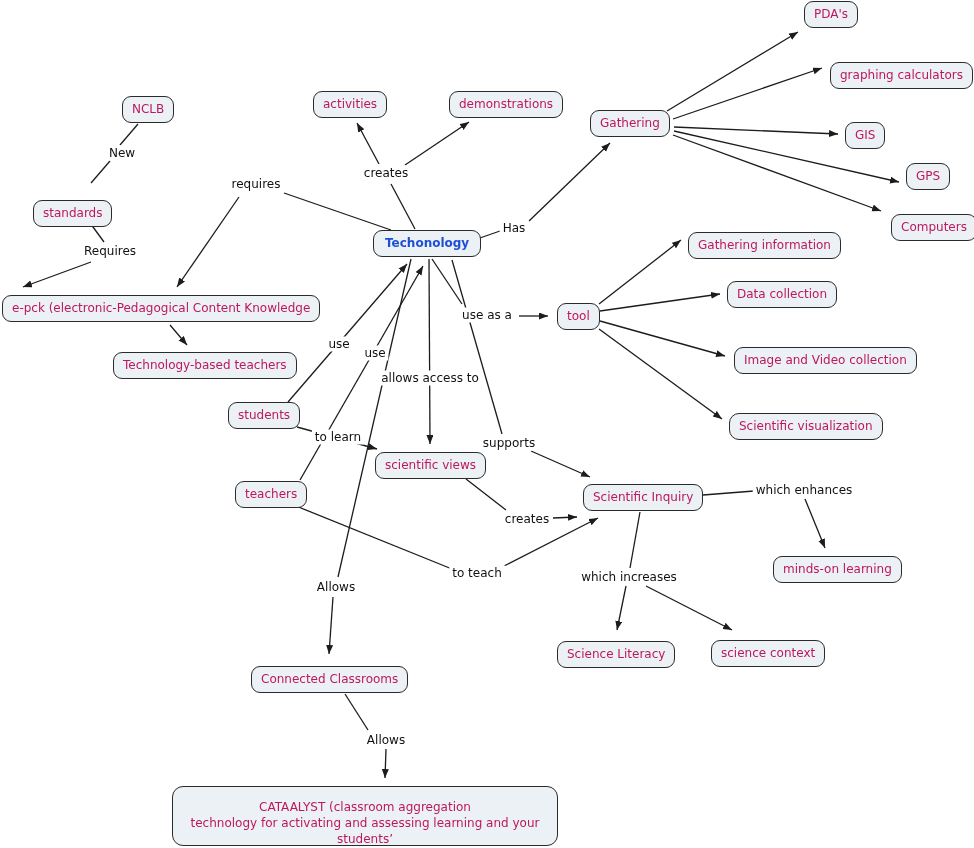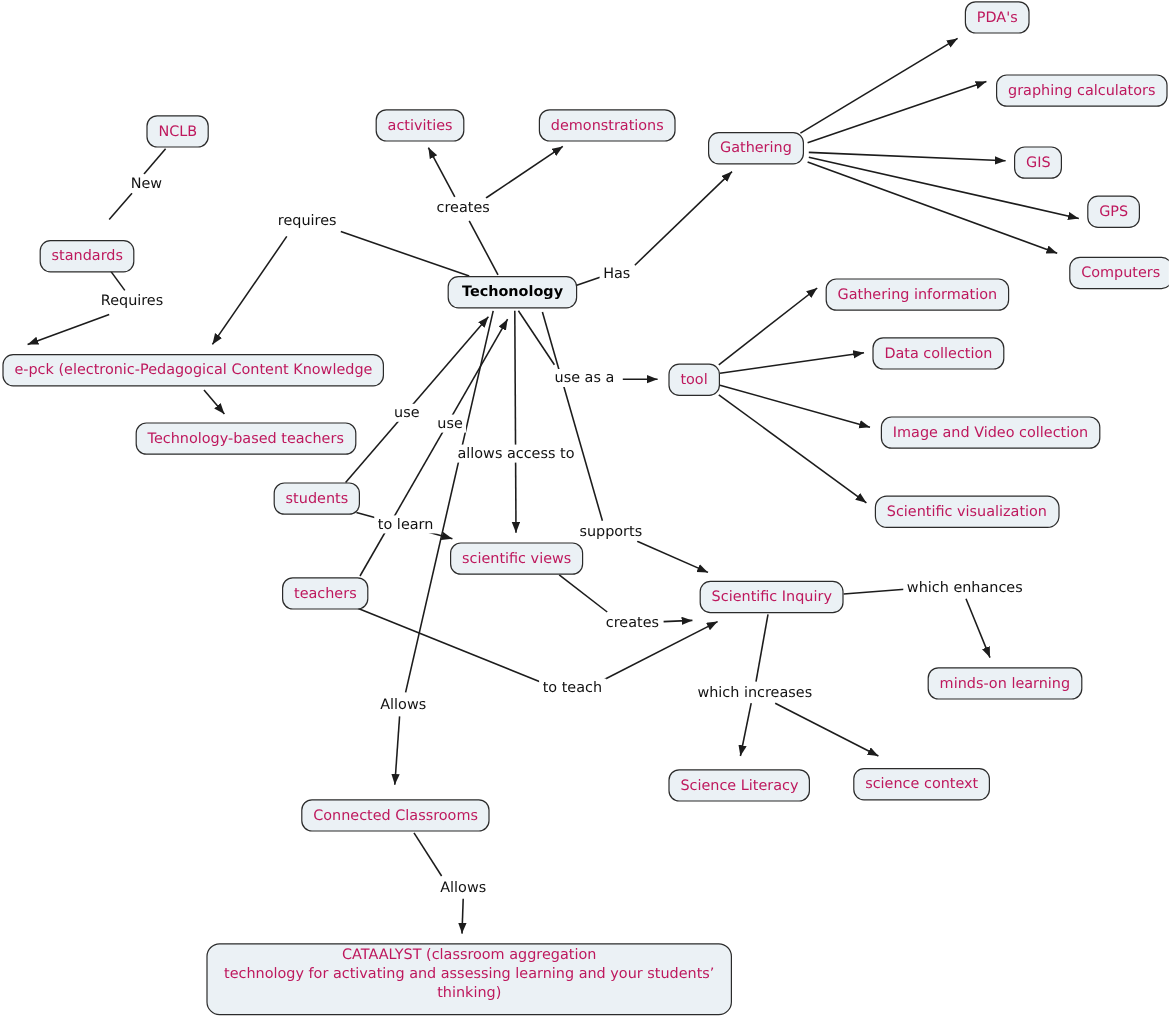--- a/index.html
+++ b/index.html
@@ -17,25 +17,25 @@
     position: absolute; z-index: 3;
     background: #ebf1f5;
     border: 1px solid #2b2b2b;
     border-radius: 9px;
     padding: 4px 9px;
     font-size: 12px; color: #be185d;
     white-space: nowrap;
     line-height: 17px;
     box-sizing: border-box;
   }
-  .node.central { font-weight: bold; color: #000000; padding: 4px 11px; }
+  .node.central { font-weight: bold; color: #1d4ed8; padding: 4px 11px; }
   .node.big {
     white-space: normal; text-align: center;
-    width: 438px; height: 60px; border-radius: 11px;
-    padding: 0 4px; line-height: 16px;
+    width: 386px; height: 60px; border-radius: 11px;
+    padding: 12px 4px; line-height: 16px;
   }
   .node.big span { display: block; }
   .link-label {
     position: absolute; z-index: 2;
     transform: translate(-50%, -50%);
     background: #ffffff;
     padding: 0 3px;
     font-size: 12px; color: #111;
     white-space: nowrap; line-height: 15px;
   }

